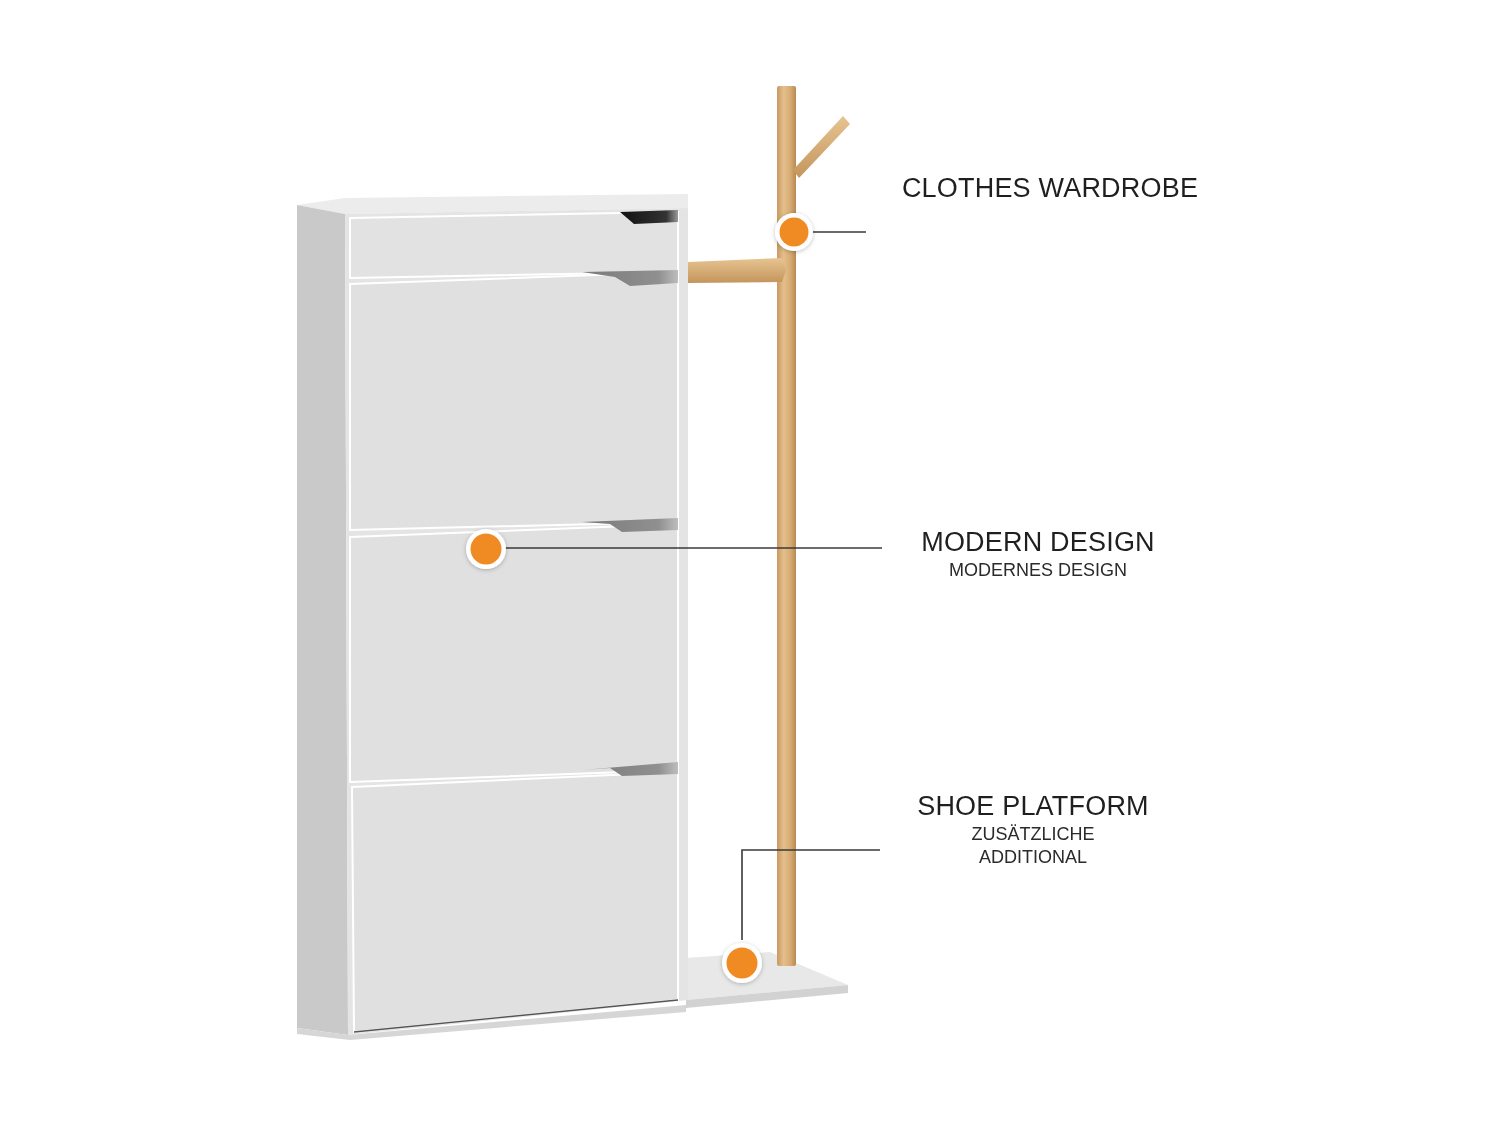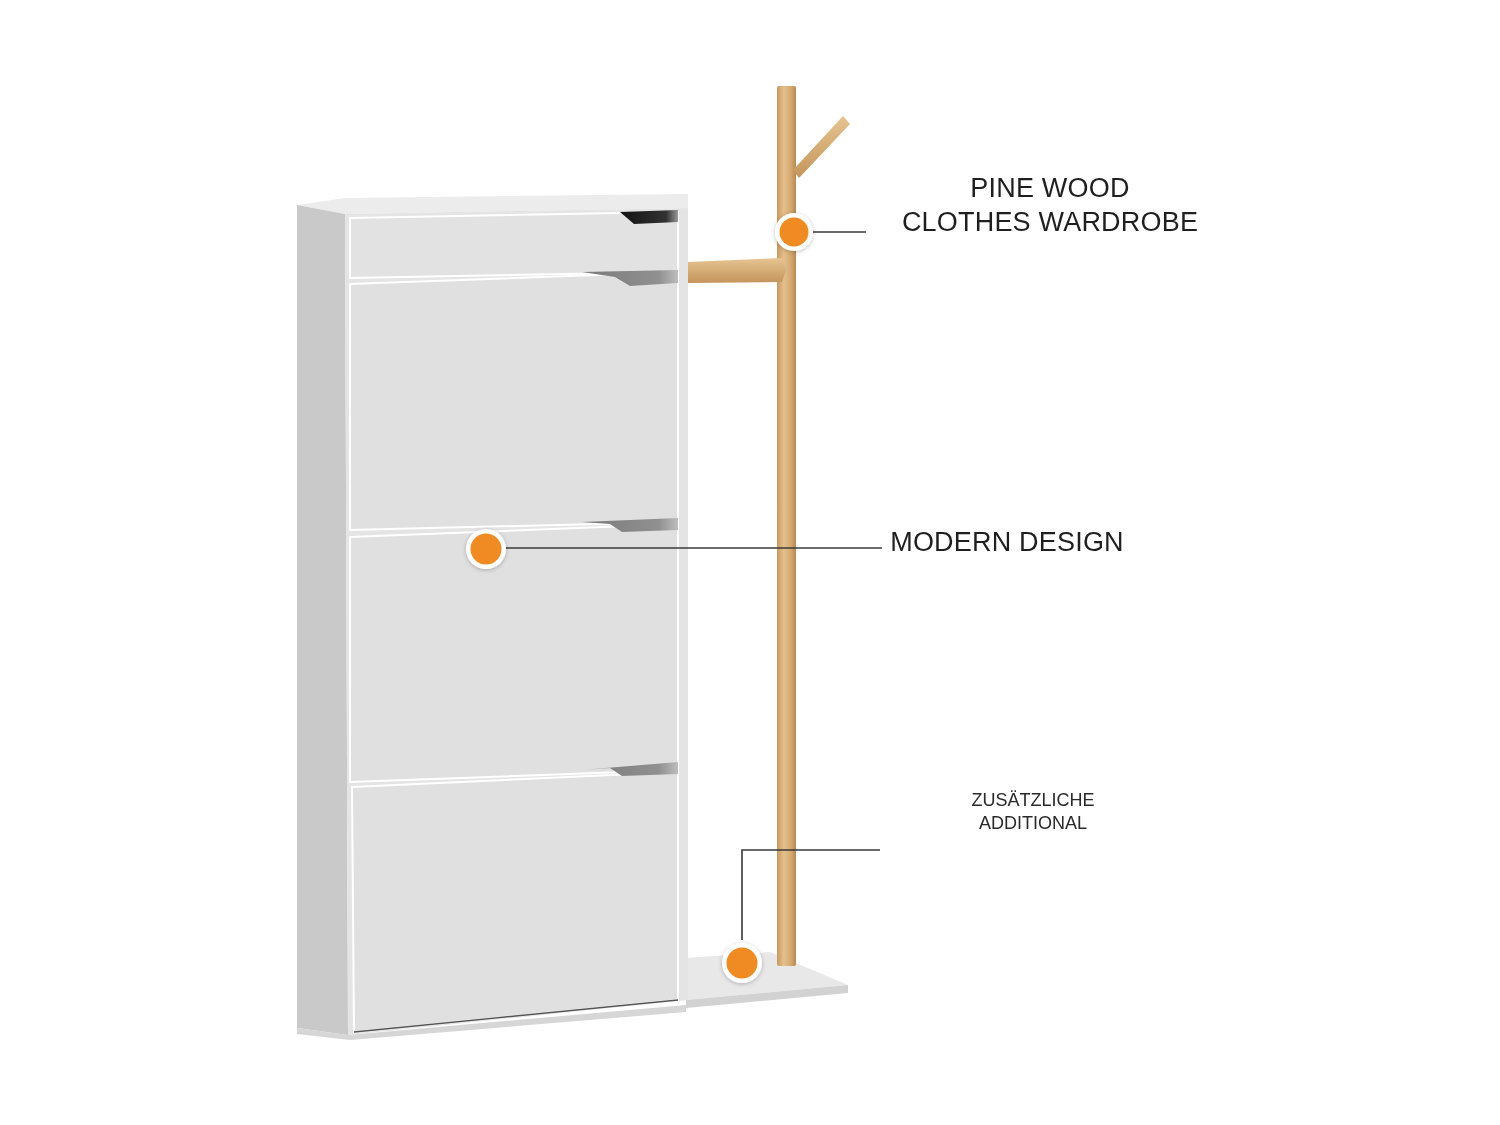--- a/index.html
+++ b/index.html
@@ -99,24 +99,25 @@
     <circle cx="486" cy="549" r="20" fill="#ffffff"></circle>
     <circle cx="486" cy="549" r="15.5" fill="#f08a24"></circle>
   </g>
   <g filter="url(#shadow)">
     <circle cx="742" cy="963" r="20" fill="#ffffff"></circle>
     <circle cx="742" cy="963" r="15.5" fill="#f08a24"></circle>
   </g>
 </svg>
 
 <div class="label" style="left:880px; top:171px; width:340px;">
-  <span class="t">PINE WOOD</span>
   <span class="t">CLOTHES WARDROBE</span>
 </div>
 
-<div class="label" style="left:857px; top:525px; width:300px;">
+<div class="label" style="left:888px; top:525px; width:300px;">
   <span class="t">MODERN DESIGN</span>
+  <span class="s">MODERNES DESIGN</span>
 </div>
 
 <div class="label" style="left:888px; top:789px; width:290px;">
+  <span class="t">SHOE PLATFORM</span>
   <span class="s">ZUSÄTZLICHE</span>
   <span class="s">ADDITIONAL</span>
 </div>
 
 </body></html>

